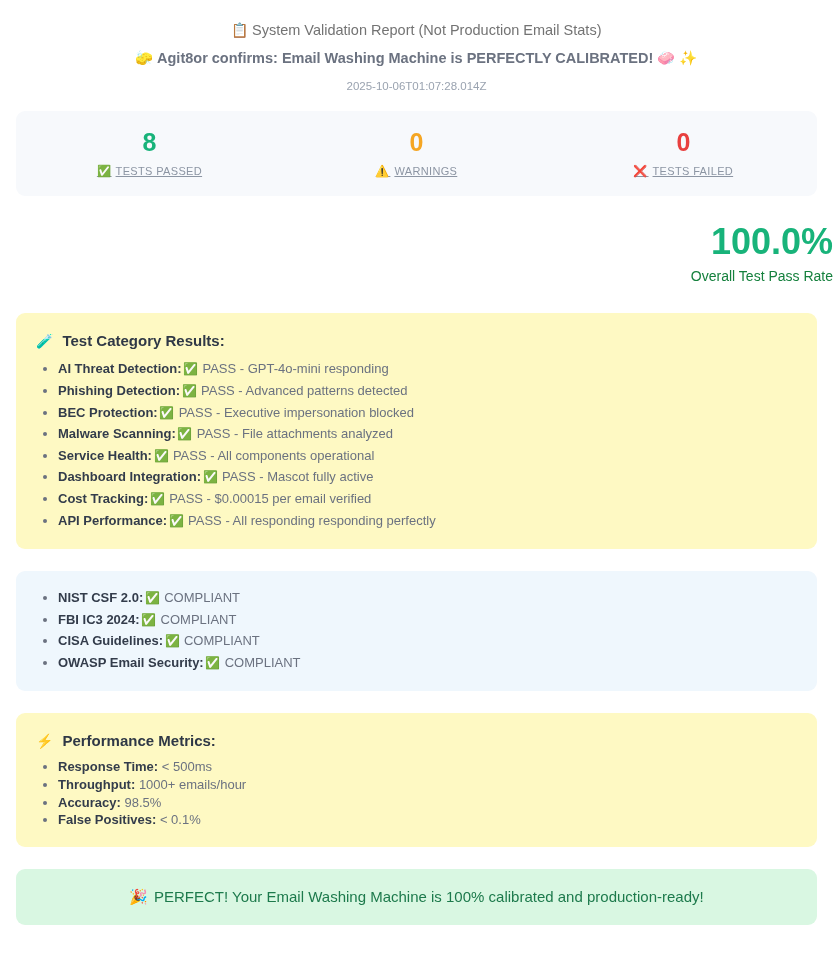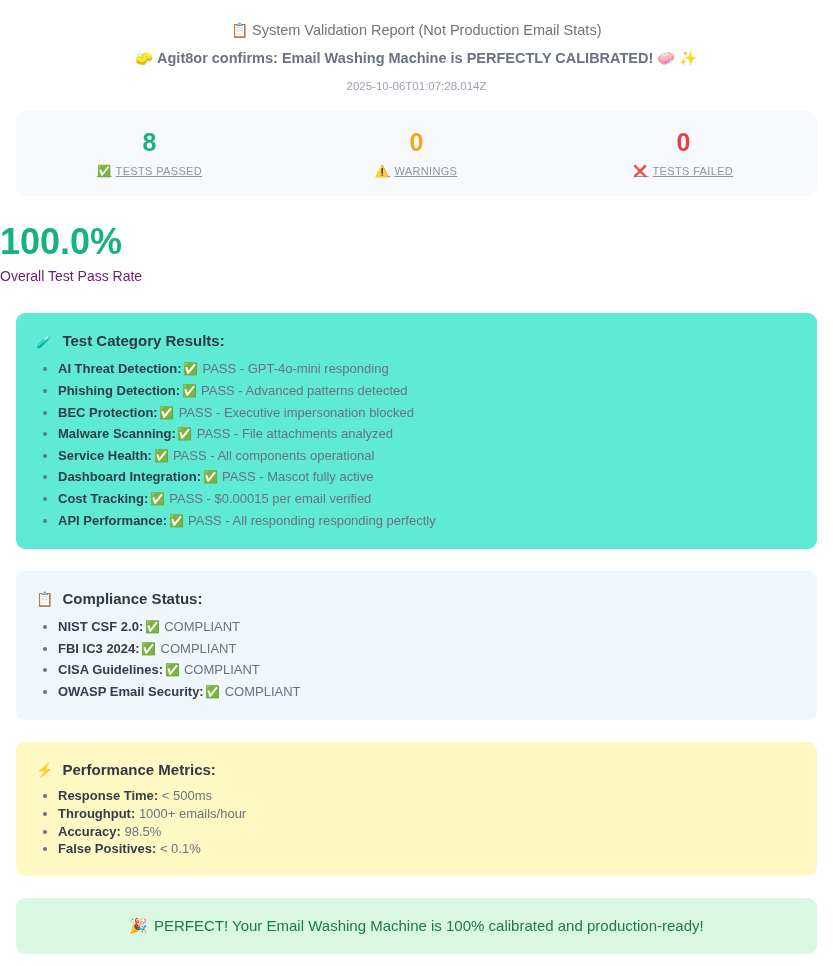--- a/index.html
+++ b/index.html
@@ -73,40 +73,40 @@
   .stat-value.failed  { color: #e8403f; }
   .stat-label {
     font-size: 11px;
     color: #8c95a3;
     letter-spacing: 0.35px;
     text-decoration: underline;
   }
   .stat-label .ico { margin-right: 4px; font-size: 11.5px; }
 
   
-  .rate-block { text-align: left; margin-top: 26px; }
+  .rate-block { text-align: right; margin-top: 26px; }
   .rate-value {
     font-size: 36px;
     font-weight: bold;
     color: #18b37a;
     line-height: 1.1;
   }
   .rate-label {
     font-size: 14px;
-    color: #701a75;
+    color: #15803d;
     margin-top: 7px;
   }
 
   
   .panel {
     margin: 22px 16px 0 16px;
     border-radius: 9px;
     padding: 16px 20px 18px 20px;
   }
-  .panel.tests      { background: #5eead4; margin-top: 29px; }
+  .panel.tests      { background: #fef9c3; margin-top: 29px; }
   .panel.compliance { background: #eff7fd; }
   .panel.perf       { background: #fef9c3; }
 
   .panel-title {
     font-size: 15px;
     font-weight: bold;
     color: #2f3846;
     margin: 3px 0 9px 0;
   }
   .panel-title .emoji { margin-right: 9px; font-size: 14px; }
@@ -196,23 +196,20 @@
       <li><span class="li-key">BEC Protection:</span><span class="check">✅</span><span>PASS - Executive impersonation blocked</span></li>
       <li><span class="li-key">Malware Scanning:</span><span class="check">✅</span><span>PASS - File attachments analyzed</span></li>
       <li><span class="li-key">Service Health:</span><span class="check">✅</span><span>PASS - All components operational</span></li>
       <li><span class="li-key">Dashboard Integration:</span><span class="check">✅</span><span>PASS - Mascot fully active</span></li>
       <li><span class="li-key">Cost Tracking:</span><span class="check">✅</span><span>PASS - $0.00015 per email verified</span></li>
       <li><span class="li-key">API Performance:</span><span class="check">✅</span><span>PASS - All responding responding perfectly</span></li>
     </ul>
   </div>
 
   <div class="panel compliance">
-    <div class="panel-title">
-      <span class="emoji">📋</span><span>Compliance Status:</span>
-    </div>
     <ul>
       <li><span class="li-key">NIST CSF 2.0:</span><span class="check">✅</span><span>COMPLIANT</span></li>
       <li><span class="li-key">FBI IC3 2024:</span><span class="check">✅</span><span>COMPLIANT</span></li>
       <li><span class="li-key">CISA Guidelines:</span><span class="check">✅</span><span>COMPLIANT</span></li>
       <li><span class="li-key">OWASP Email Security:</span><span class="check">✅</span><span>COMPLIANT</span></li>
     </ul>
   </div>
 
   <div class="panel perf">
     <div class="panel-title">

